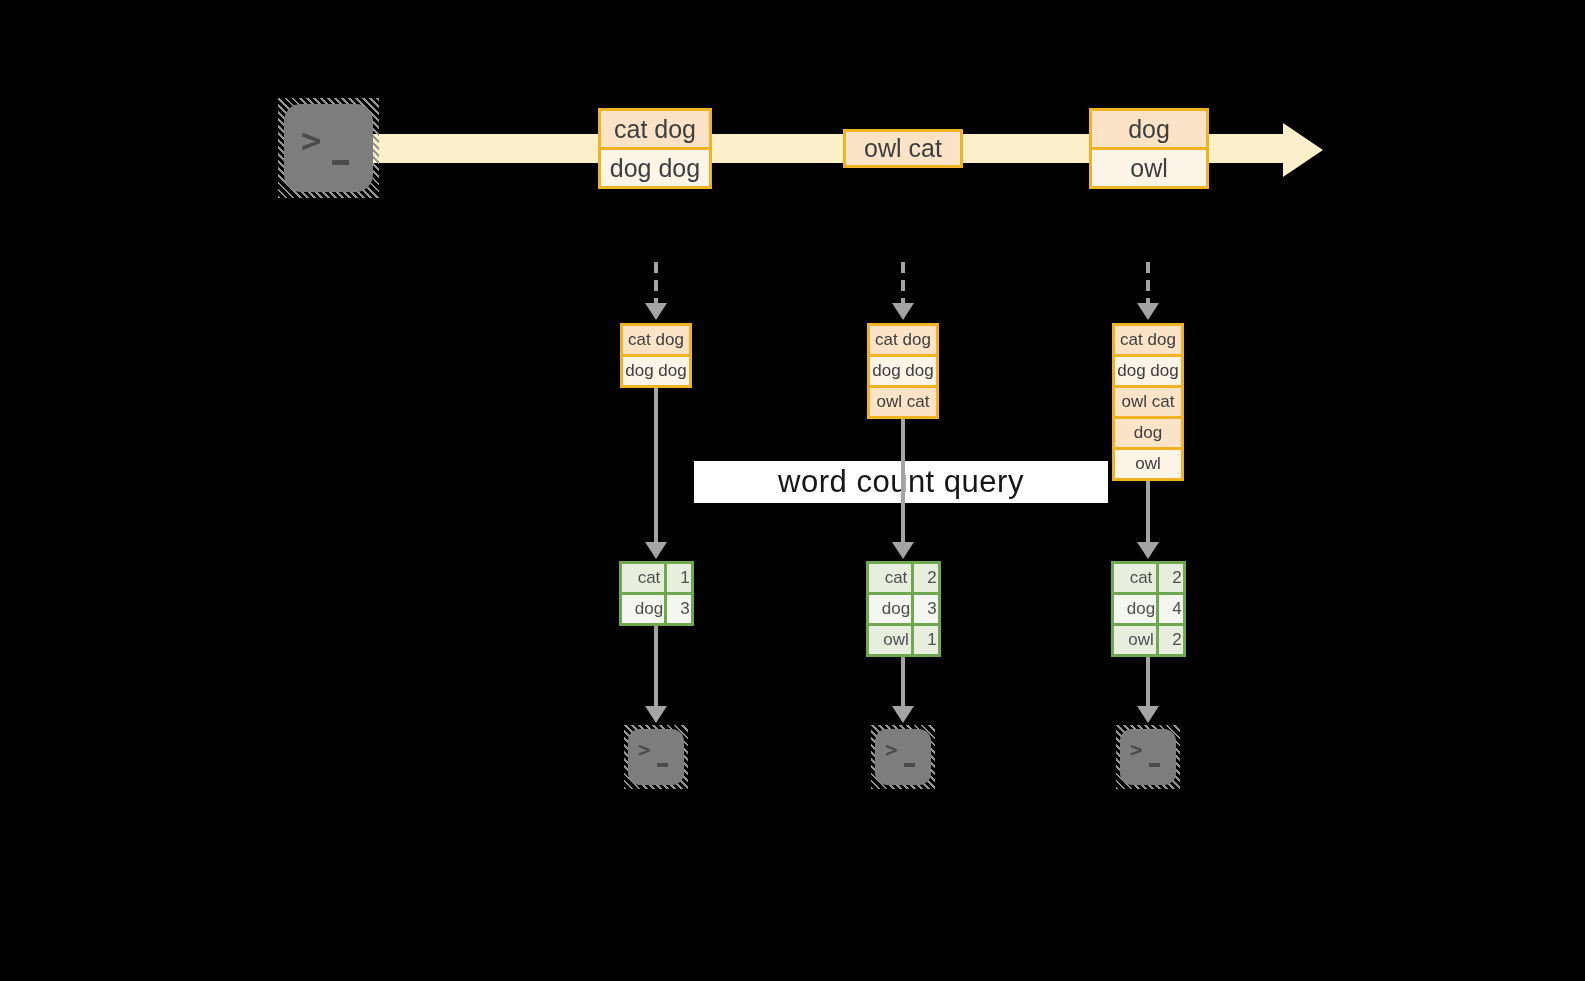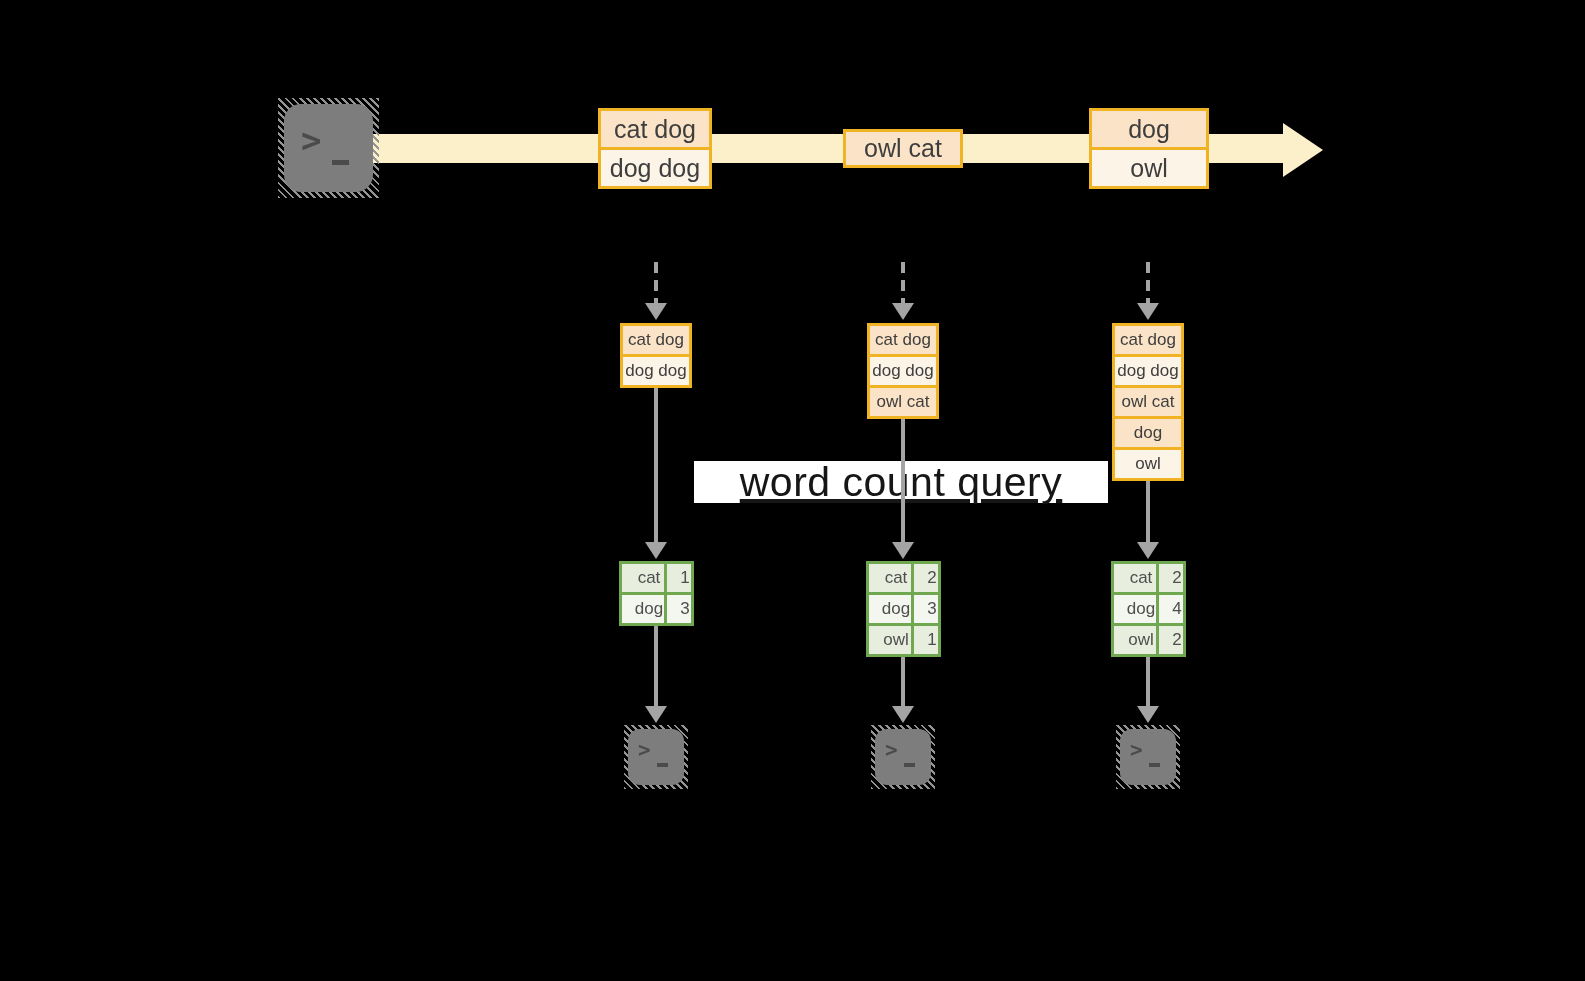--- a/index.html
+++ b/index.html
@@ -40,21 +40,21 @@
     font-size:17px;color:#3e3e3e;}
   
   .dashline{position:absolute;width:4px;z-index:5;
     background:repeating-linear-gradient(180deg,#a4a4a4 0 11px,transparent 11px 18px);}
   .solidline{position:absolute;width:4px;background:#a4a4a4;z-index:5;}
   .head-down{position:absolute;width:0;height:0;z-index:5;
     border-left:11px solid transparent;border-right:11px solid transparent;border-top:17px solid #a4a4a4;}
   
   .qband{position:absolute;left:694px;top:461px;width:414px;height:42px;background:#ffffff;z-index:4;
     display:flex;align-items:center;justify-content:center;}
-  .qband span{font-size:41px;font-weight:300;color:#161616;letter-spacing:.5px;text-decoration:underline;}
+  .qband span{font-size:31px;font-weight:300;color:#161616;letter-spacing:.5px;}
   
   .gtable{position:absolute;background:#6fa850;border:3px solid #6fa850;z-index:6;
     display:grid;grid-template-columns:42px 24px;gap:3px;}
   .gcell{height:28px;display:flex;align-items:center;justify-content:center;
     font-size:17px;color:#4f4f4f;padding-left:12px;}
   .r-a{background:#e7eedd;}
   .r-b{background:#f4f7ef;}
 </style>
 </head>
 <body>

